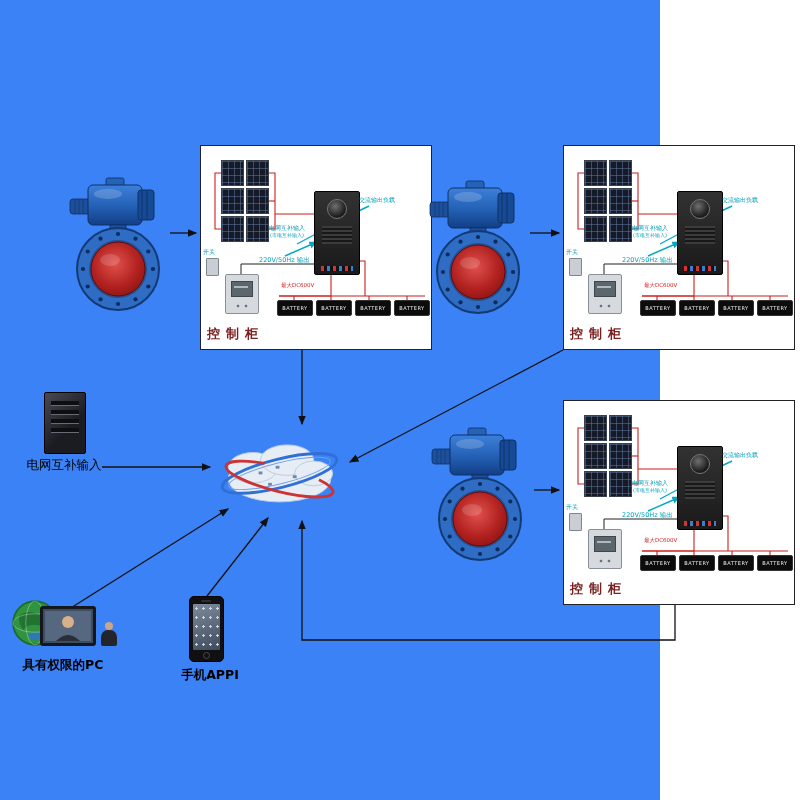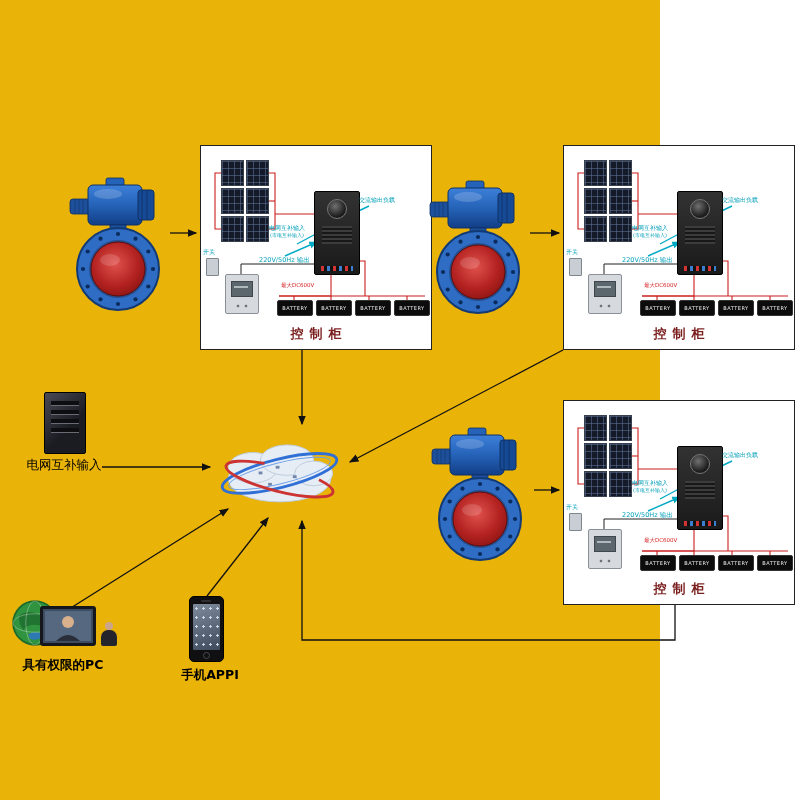--- a/index.html
+++ b/index.html
@@ -1,17 +1,17 @@
 <!DOCTYPE html>
 <html><head>
 <meta charset="utf-8">
 <style>
   html,body{margin:0;padding:0;background:#fff;}
   body{width:800px;height:800px;font-family:"DejaVu Sans","Liberation Sans",sans-serif;position:relative;overflow:hidden;}
-  #canvas{position:relative;width:660px;height:800px;background:#eab308;}
+  #canvas{position:relative;width:660px;height:800px;background:#3b82f6;}
 
   
   #connections{position:absolute;left:0;top:0;z-index:1;}
   #connections line,#connections polyline{stroke:#111;stroke-width:1.3;fill:none;}
 
   
   .cabinet{position:absolute;width:232px;height:205px;background:#fff;border:1px solid #222;z-index:3;box-sizing:border-box;}
   #cab1{left:200px;top:145px;} #cab2{left:563px;top:145px;} #cab3{left:563px;top:400px;}
   .cab-inner{position:absolute;left:0;top:0;width:100%;height:100%;}
   .cab-wires{position:absolute;left:0;top:0;width:232px;height:205px;pointer-events:none;}
@@ -38,21 +38,21 @@
   .t-output{left:58px;top:111px;width:66px;font-size:6.5px;}
   .t-dc{left:80px;top:136px;width:76px;color:#d42222;font-size:5.5px;}
   .meter{position:absolute;left:24px;top:128px;width:32px;height:38px;background:#d6dadf;border:1px solid #899097;border-radius:2px;}
   .meter .screen{position:absolute;left:5px;top:6px;width:20px;height:14px;background:#5c666d;border:1px solid #3f474d;}
   .meter .screen:after{content:"";position:absolute;left:2px;top:4px;width:14px;height:2px;background:#aeb8bd;}
   .meter .btns{position:absolute;left:8px;bottom:5px;width:16px;height:4px;
     background:radial-gradient(circle,#6a737a 1.5px,transparent 1.6px) 0 0/8px 4px repeat-x;}
   .batteries{position:absolute;left:76px;top:154px;display:flex;gap:3px;}
   .battery{width:34px;height:14px;background:#0c0c0c;border:1px solid #333;border-radius:2px;color:#eee;
     font-size:5px;letter-spacing:.5px;display:flex;align-items:center;justify-content:center;}
-  .cab-title{position:absolute;bottom:6px;left:0;right:0;text-align:center;color:#7a1e1e;font-weight:bold;
+  .cab-title{position:absolute;bottom:6px;left:0;right:0;text-align:left;color:#7a1e1e;font-weight:bold;
     font-size:13px;letter-spacing:6px;text-indent:6px;}
 
   
   .valve{position:absolute;width:100px;height:140px;z-index:3;}
   #valve1{left:68px;top:172px;} #valve2{left:428px;top:175px;} #valve3{left:430px;top:422px;}
   .valve svg{display:block;}
 
   
   .cloud{position:absolute;left:212px;top:424px;width:135px;height:95px;z-index:2;}
 

